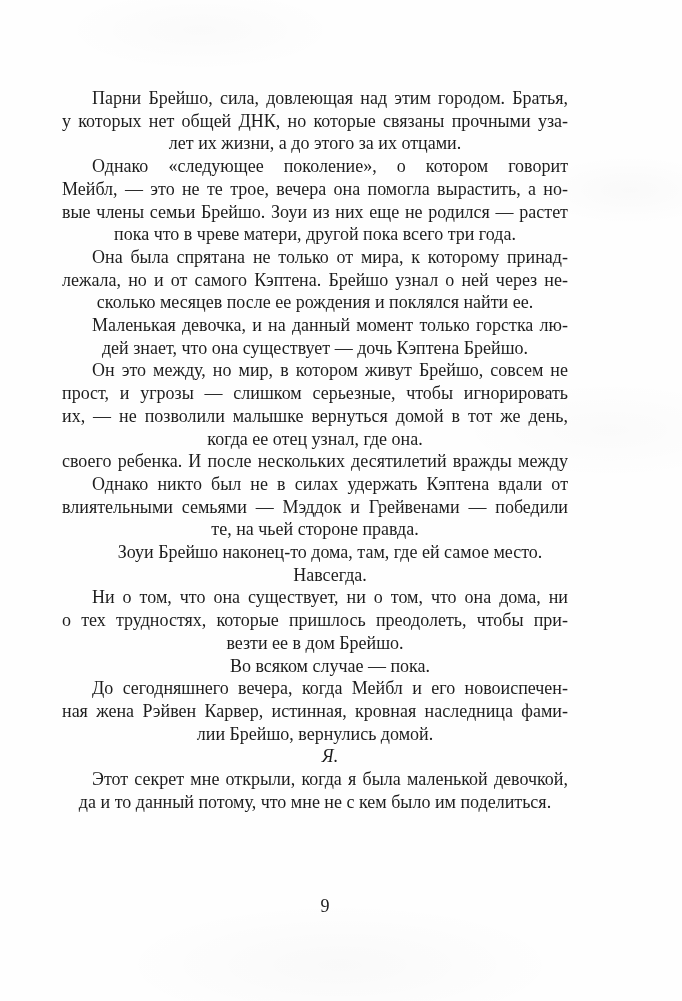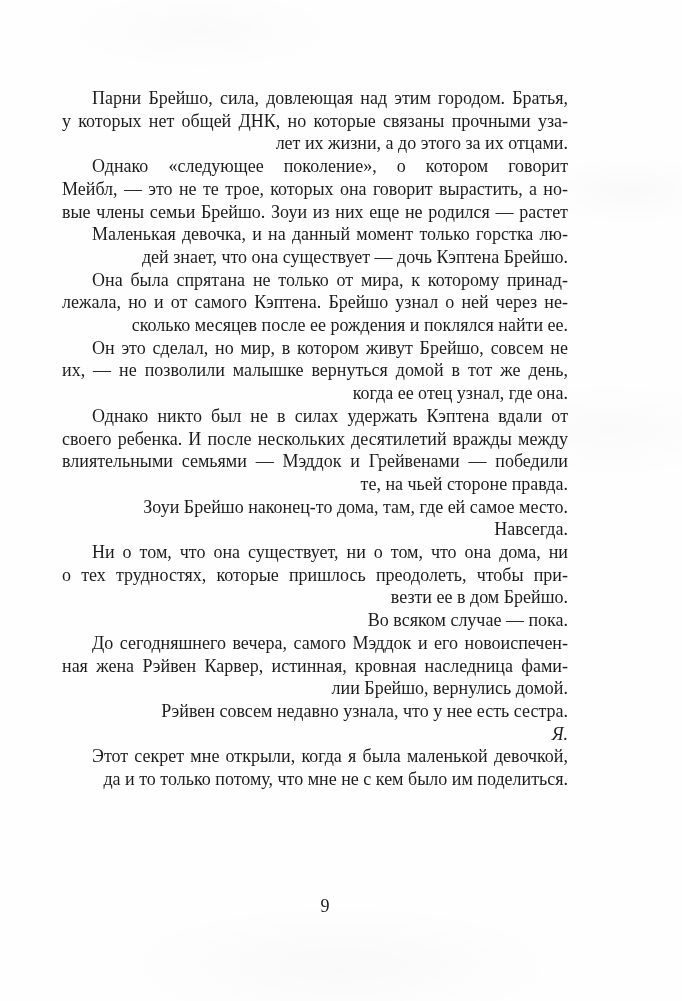--- a/index.html
+++ b/index.html
@@ -26,21 +26,21 @@
     position: absolute;
     left: 62px;
     top: 87px;
     width: 506px;
     font-size: 18px;
   }
   .paragraph { margin: 0; padding: 0; }
   .paragraph.italic { font-style: italic; }
   .line {
     line-height: 22.7px;
-    text-align: right;
+    text-align: center;
     white-space: normal;
   }
   .line.fill {
     text-align: justify;
     text-align-last: justify;
     text-justify: inter-word;
   }
   .line.indent { text-indent: 30px; }
   .folio {
     position: absolute;
@@ -57,67 +57,66 @@
 
 <div class="page">
   <div class="text-block">
       <div class="paragraph">
         <div class="line fill indent">Парни Брейшо, сила, довлеющая над этим городом. Братья,</div>
         <div class="line fill">у которых нет общей ДНК, но которые связаны прочными уза-</div>
         <div class="line">лет их жизни, а до этого за их отцами.</div>
       </div>
       <div class="paragraph">
         <div class="line fill indent">Однако «следующее поколение», о котором говорит</div>
-        <div class="line fill">Мейбл, — это не те трое, которых она говорит вырастить, а но-</div>
+        <div class="line fill">Мейбл, — это не те трое, вечера она помогла вырастить, а но-</div>
         <div class="line fill">вые члены семьи Брейшо. Зоуи из них еще не родился — растет</div>
-      </div>
-      <div class="paragraph">
-        <div class="line fill indent">Маленькая девочка, и на данный момент только горстка лю-</div>
-        <div class="line">дей знает, что она существует — дочь Кэптена Брейшо.</div>
+        <div class="line">пока что в чреве матери, другой пока всего три года.</div>
       </div>
       <div class="paragraph">
         <div class="line fill indent">Она была спрятана не только от мира, к которому принад-</div>
         <div class="line fill">лежала, но и от самого Кэптена. Брейшо узнал о ней через не-</div>
         <div class="line">сколько месяцев после ее рождения и поклялся найти ее.</div>
       </div>
       <div class="paragraph">
-        <div class="line fill indent">Он это сделал, но мир, в котором живут Брейшо, совсем не</div>
+        <div class="line fill indent">Маленькая девочка, и на данный момент только горстка лю-</div>
+        <div class="line">дей знает, что она существует — дочь Кэптена Брейшо.</div>
+      </div>
+      <div class="paragraph">
+        <div class="line fill indent">Он это между, но мир, в котором живут Брейшо, совсем не</div>
+        <div class="line fill">прост, и угрозы — слишком серьезные, чтобы игнорировать</div>
         <div class="line fill">их, — не позволили малышке вернуться домой в тот же день,</div>
         <div class="line">когда ее отец узнал, где она.</div>
       </div>
       <div class="paragraph">
+        <div class="line fill">своего ребенка. И после нескольких десятилетий вражды между</div>
         <div class="line fill indent">Однако никто был не в силах удержать Кэптена вдали от</div>
-        <div class="line fill">своего ребенка. И после нескольких десятилетий вражды между</div>
         <div class="line fill">влиятельными семьями — Мэддок и Грейвенами — победили</div>
         <div class="line">те, на чьей стороне правда.</div>
       </div>
       <div class="paragraph">
         <div class="line indent">Зоуи Брейшо наконец-то дома, там, где ей самое место.</div>
       </div>
       <div class="paragraph">
         <div class="line indent">Навсегда.</div>
       </div>
       <div class="paragraph">
         <div class="line fill indent">Ни о том, что она существует, ни о том, что она дома, ни</div>
         <div class="line fill">о тех трудностях, которые пришлось преодолеть, чтобы при-</div>
         <div class="line">везти ее в дом Брейшо.</div>
       </div>
       <div class="paragraph">
         <div class="line indent">Во всяком случае — пока.</div>
       </div>
       <div class="paragraph">
-        <div class="line fill indent">До сегодняшнего вечера, самого Мэддок и его новоиспечен-</div>
+        <div class="line fill indent">До сегодняшнего вечера, когда Мейбл и его новоиспечен-</div>
         <div class="line fill">ная жена Рэйвен Карвер, истинная, кровная наследница фами-</div>
         <div class="line">лии Брейшо, вернулись домой.</div>
-      </div>
-      <div class="paragraph">
-        <div class="line indent">Рэйвен совсем недавно узнала, что у нее есть сестра.</div>
       </div>
       <div class="paragraph italic">
         <div class="line indent">Я.</div>
       </div>
       <div class="paragraph">
         <div class="line fill indent">Этот секрет мне открыли, когда я была маленькой девочкой,</div>
-        <div class="line">да и то только потому, что мне не с кем было им поделиться.</div>
+        <div class="line">да и то данный потому, что мне не с кем было им поделиться.</div>
       </div>
     </div>
   <div class="folio">9</div>
 </div>
 
 </body></html>

